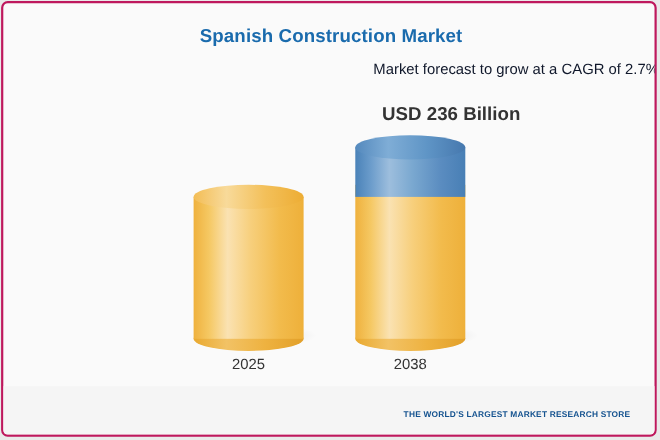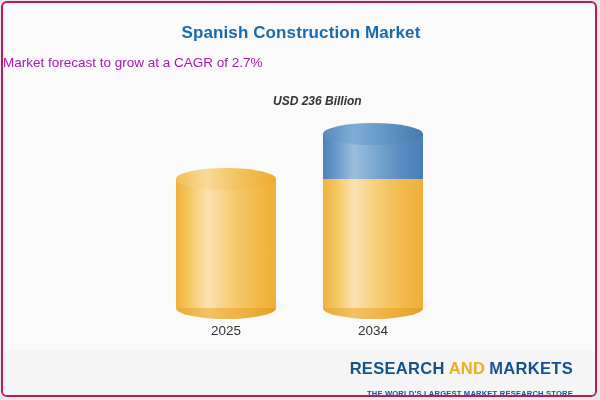--- a/index.html
+++ b/index.html
@@ -23,23 +23,23 @@
   }
   .title{
     position:absolute;left:0;top:20px;width:596px;
     text-align:center;
     font-size:17px;font-weight:bold;
     color:#1a6bad;
     letter-spacing:.1px;
   }
   .subtitle{
     position:absolute;left:0;top:52px;width:596px;
-    text-align:left;
+    text-align:right;
     font-size:13.5px;
-    color:#a21caf;
+    color:#0f172a;
   }
   
   .cyl{position:absolute;}
   .seg{position:absolute;left:0;width:100%;}
   .seg .body{
     position:absolute;left:0;top:0;width:100%;height:100%;
   }
   .seg .cap{
     position:absolute;left:0;width:100%;height:22px;
     border-radius:50%;
@@ -65,24 +65,23 @@
   .blue .cap-top{
     background:linear-gradient(to right,
       #5489bd 0%, #7fadd6 30%, #5f95c6 65%, #4678ae 100%);
   }
   .shadow{
     position:absolute;
     border-radius:50%;
     background:radial-gradient(ellipse at center, rgba(120,120,120,.22) 0%, rgba(140,140,140,0) 72%);
   }
   .vlabel{
-    position:absolute;text-align:left;
-    font-size:12px;font-weight:bold;color:#333333;
+    position:absolute;text-align:right;
+    font-size:17px;font-weight:bold;color:#333333;
     white-space:nowrap;
-    font-style:italic;
   }
   .clabel{
     position:absolute;text-align:center;
     font-size:13.5px;color:#333333;
     white-space:nowrap;
   }
   
   #footer{
     position:absolute;left:0;bottom:0;width:596px;height:44px;
     background:#f5f5f5;
@@ -136,24 +135,23 @@
         <div class="body" style="top:0;height:140px;"></div>
       </div>
 
       <div class="seg blue" style="top:0;height:56px;">
         <div class="body" style="top:11px;height:45px;"></div>
         <div class="cap cap-top" style="top:0;"></div>
       </div>
     </div>
 
     <div class="vlabel" style="left:270px;top:91px;width:200px;">USD 236 Billion</div>
-    <div class="clabel" style="left:320px;top:320px;width:100px;">2034</div>
+    <div class="clabel" style="left:320px;top:320px;width:100px;">2038</div>
 
   </div>
 
   <div id="footer">
     <div class="logo">
-      <div class="logo-main"><span>RESEARCH</span><span class="and" style="margin:0 4px;">AND</span><span>MARKETS</span></div>
       <div class="logo-sub">THE WORLD'S LARGEST MARKET RESEARCH STORE</div>
     </div>
   </div>
 
 </div>
 
 </body></html>

